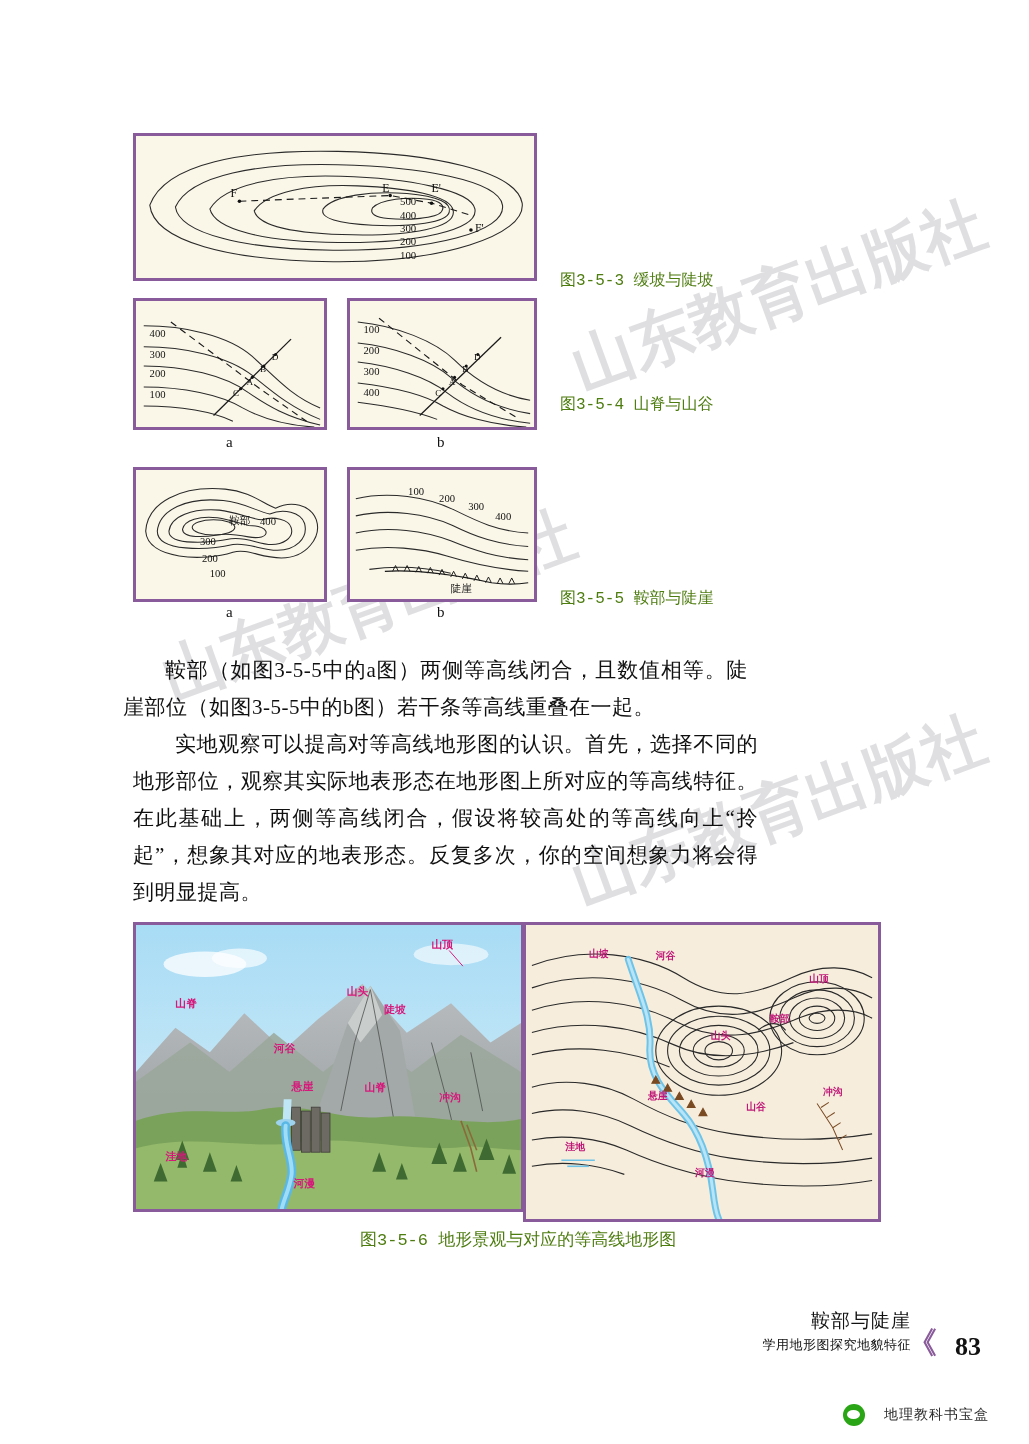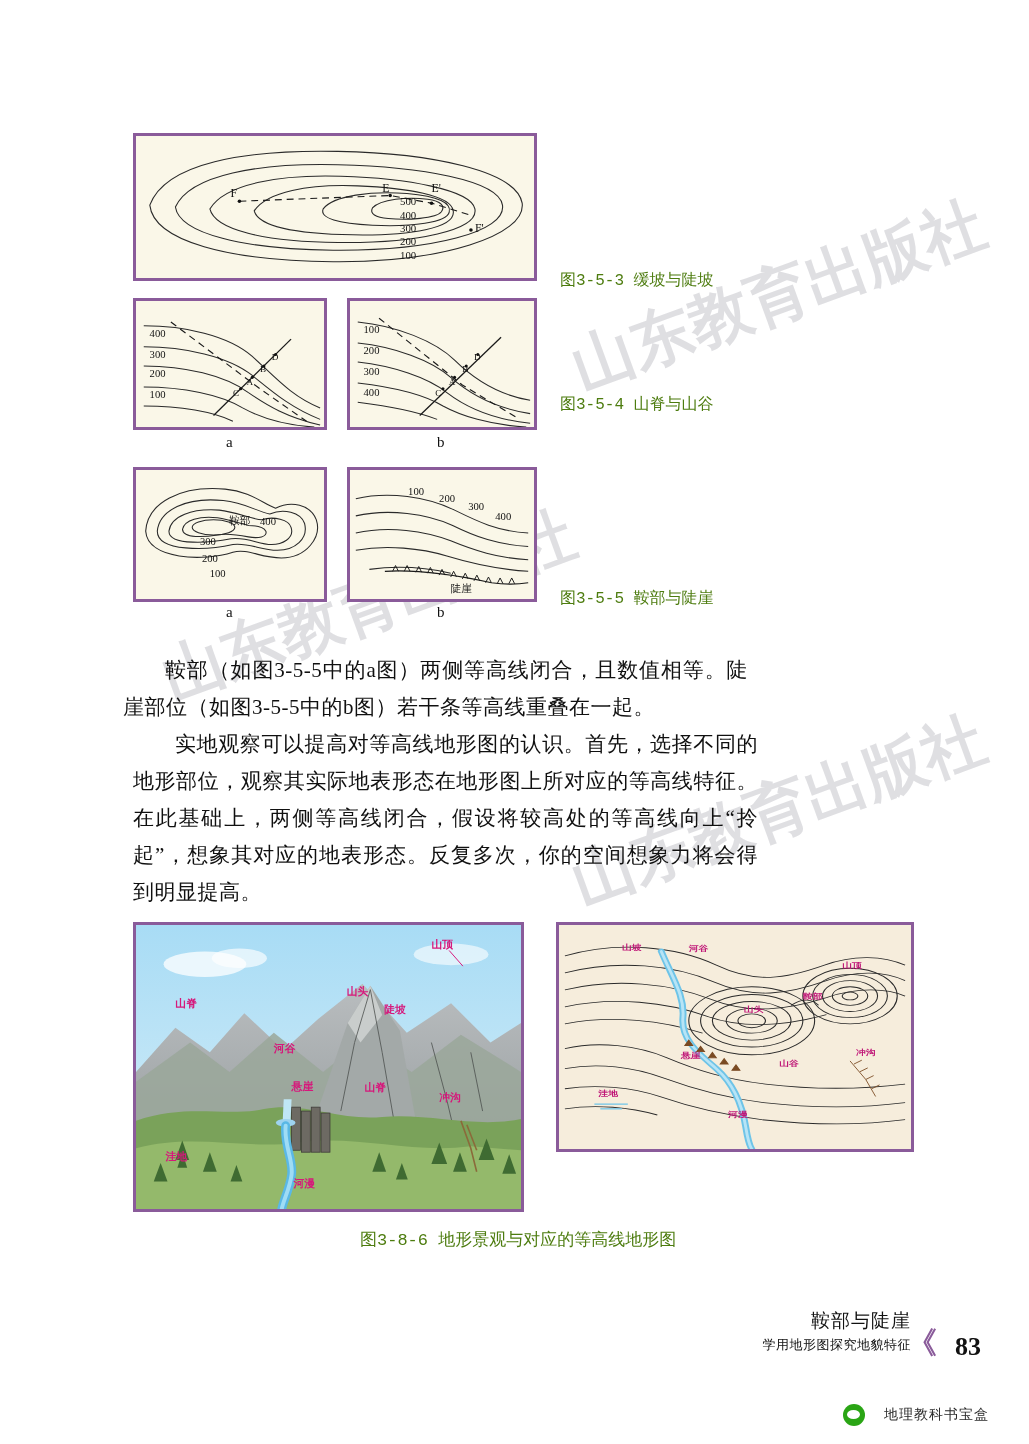--- a/index.html
+++ b/index.html
@@ -361,21 +361,21 @@
     <text class="maplbl" x="40" y="84">山脊</text>
     <text class="maplbl" x="140" y="130">河谷</text>
     <text class="maplbl" x="158" y="168">悬崖</text>
     <text class="maplbl" x="232" y="170">山脊</text>
     <text class="maplbl" x="308" y="180">冲沟</text>
     <text class="maplbl" x="30" y="240">洼地</text>
     <text class="maplbl" x="160" y="268">河漫</text>
   </svg>
 </div>
 
-<div class="photo" style="left:556px; top:922px; width:358px; height:230px; background:#f6eddc;">
+<div class="photo" style="left:523px; top:922px; width:358px; height:300px; background:#f6eddc;">
   <svg viewBox="0 0 358 290" preserveAspectRatio="none">
     <rect x="0" y="0" width="358" height="290" fill="#f6eddc"></rect>
     <g class="ctr" stroke="#8a6b3e" stroke-width="1">
       <path d="M6,40 C60,20 120,28 160,52 C200,76 230,70 270,52 C300,38 330,40 352,52"></path>
       <path d="M6,62 C60,44 118,52 158,74 C198,96 232,90 272,72 C302,58 332,60 352,72"></path>
       <path d="M6,84 C58,68 114,76 154,96 C194,116 232,110 272,94 C304,80 334,82 352,92"></path>
       <path d="M6,106 C56,92 110,100 150,118 C190,136 232,130 272,116"></path>
       <path d="M6,128 C54,116 106,124 146,140"></path>
       <path d="M6,160 C40,150 80,156 110,172 C140,188 170,200 210,206 C250,212 300,214 352,206"></path>
       <path d="M6,186 C40,178 76,184 106,198 C136,212 168,224 208,230 C250,236 302,238 352,230"></path>
@@ -425,21 +425,21 @@
     <text class="maplbl2" x="248" y="96">鞍部</text>
     <text class="maplbl2" x="188" y="112">山头</text>
     <text class="maplbl2" x="124" y="172">悬崖</text>
     <text class="maplbl2" x="224" y="182">山谷</text>
     <text class="maplbl2" x="302" y="168">冲沟</text>
     <text class="maplbl2" x="40" y="222">洼地</text>
     <text class="maplbl2" x="172" y="248">河漫</text>
   </svg>
 </div>
 
-<div class="figcaption" style="left:360px; top:1228px; font-size:17px;">图3-8-6   地形景观与对应的等高线地形图</div>
+<div class="figcaption" style="left:360px; top:1228px; font-size:17px;">图3-5-6   地形景观与对应的等高线地形图</div>
 
 <div class="footer-unit">
   <div class="l1">鞍部与陡崖</div>
   <div class="l2">学用地形图探究地貌特征</div>
 </div>
 <div class="pagemark">《</div>
 <div class="pagenum">83</div>
 
 <div class="wechat">
   <div class="logo"></div>

